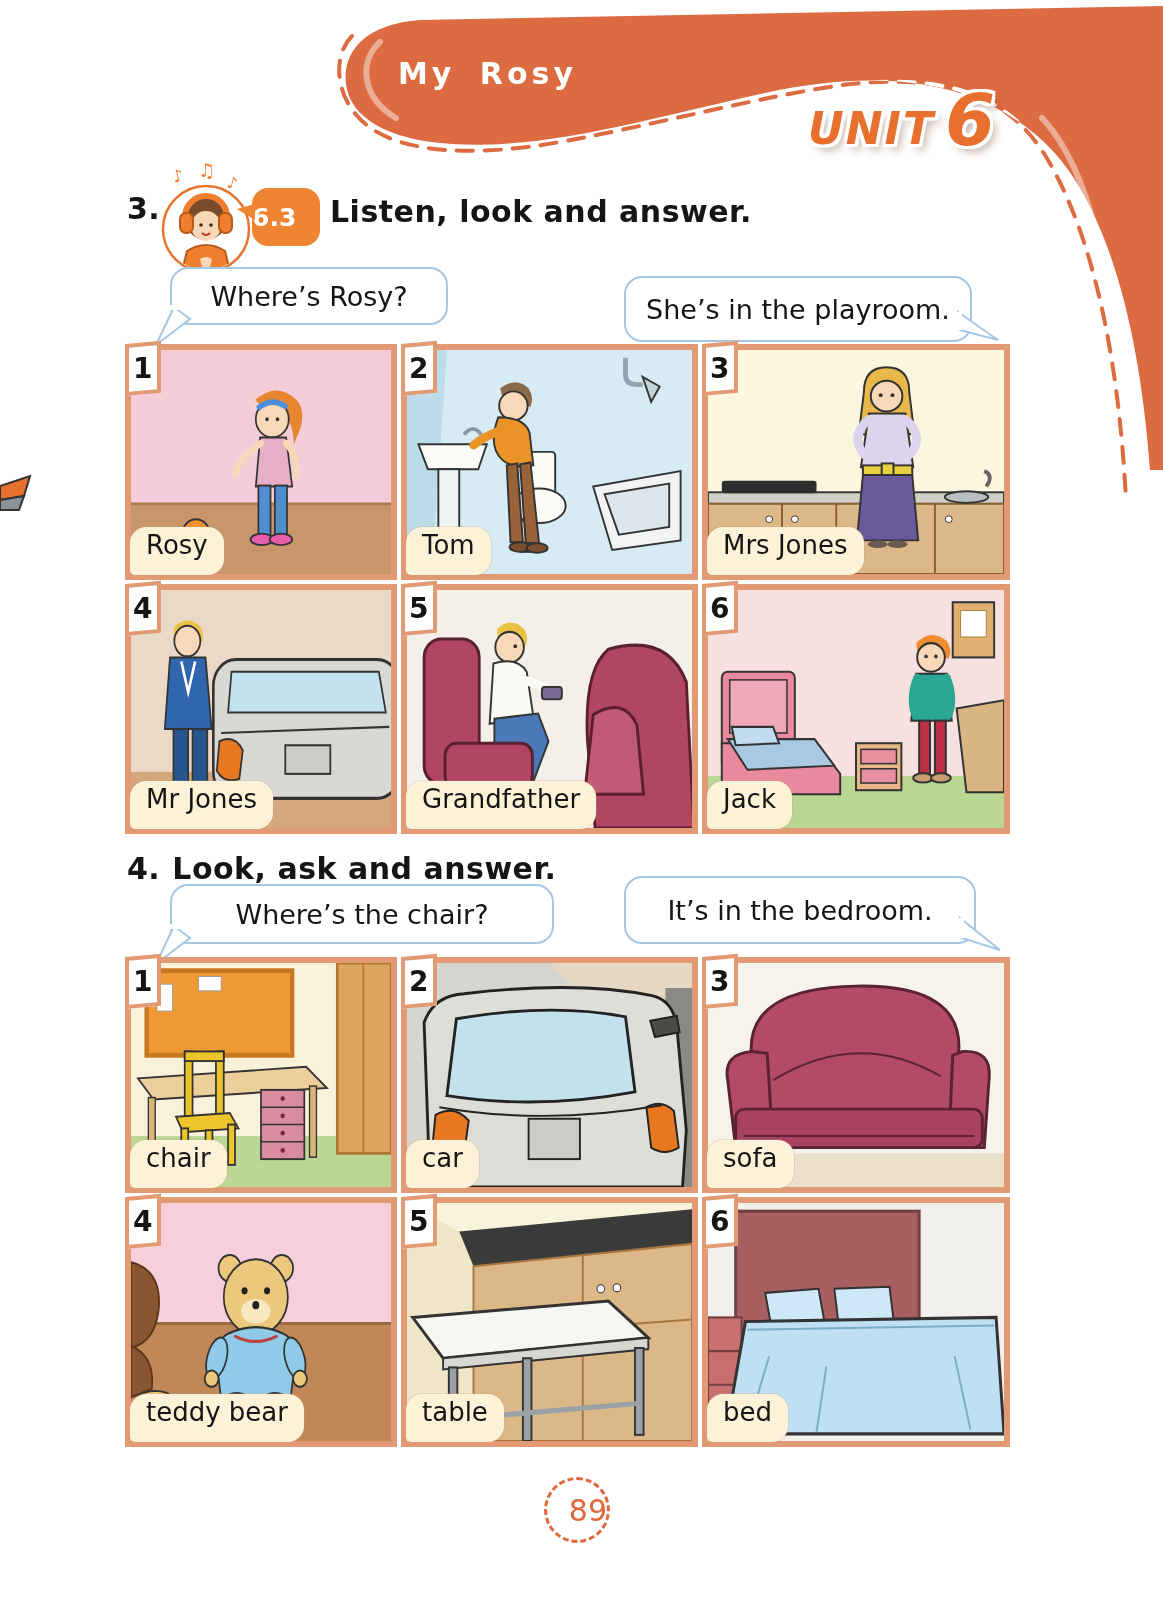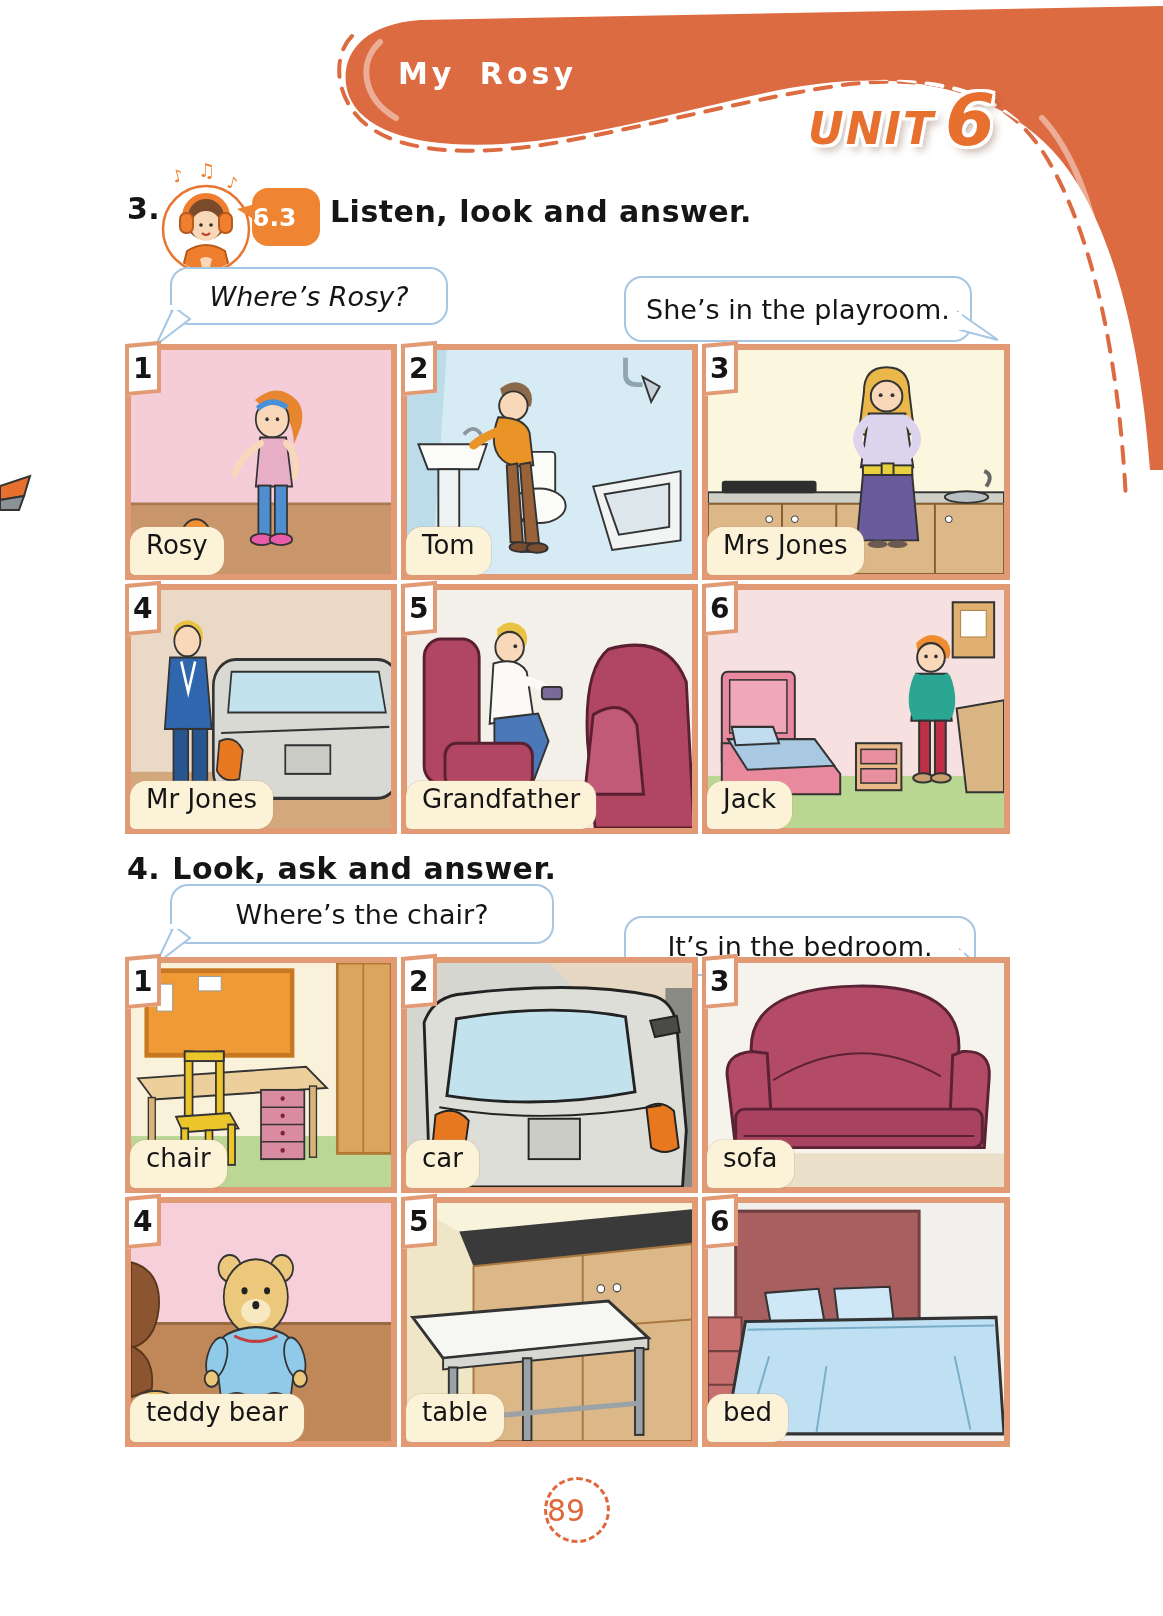--- a/index.html
+++ b/index.html
@@ -68,21 +68,21 @@
   .plabel {
     position:absolute; left:-1px; bottom:-1px; background:#fcf2d8;
     border-radius:16px 16px 16px 5px; padding:3px 16px 15px;
     font-size:26px; color:#151515; z-index:3; white-space:nowrap;
     box-shadow:0 0 0 1px rgba(200,160,120,.25);
   }
   
   .page-num {
     position:absolute; left:544px; top:1477px; width:66px; height:66px;
     border:3px dashed #e0673a; border-radius:50%;
-    display:flex; align-items:center; justify-content:flex-start;
+    display:flex; align-items:center; justify-content:flex-end;
     color:#e0673a; font-size:30px;
   }
   .edge-decor { position:absolute; left:0; top:470px; }
 </style>
 </head>
 <body>
 
 <div class="page">
 
   <svg class="swoosh" width="1163" height="530" viewBox="0 0 1163 530">
@@ -132,21 +132,21 @@
       <path d="M44 96 q6 -4 12 0 l-2 8 h-8 z" fill="#f8d8b8"></path>
     </g>
   </svg>
 
   <div class="audio-badge">
     <span>6.3</span>
   </div>
 
   <div class="ex-head ex3-instr">Listen, look and answer.</div>
 
-  <div class="bubble" style="left:170px; top:267px; width:278px; height:58px;font-style:italic;">
+  <div class="bubble" style="left:170px; top:267px; width:278px; height:58px;">
     <span>Where’s Rosy?</span>
     <svg class="tail" style="left:-18px; bottom:-26px;" width="42" height="44">
       <polygon points="20,2 2,40 36,14" fill="#fff" stroke="#a5c7e4" stroke-width="2"></polygon>
       <rect x="16" y="0" width="22" height="5" fill="#fff"></rect>
     </svg>
   </div>
   <div class="bubble" style="left:624px; top:276px; width:348px; height:66px;">
     <span>She’s in the playroom.</span>
     <svg class="tail" style="right:-30px; bottom:-10px;" width="44" height="40">
       <polygon points="2,2 42,30 4,20" fill="#fff" stroke="#a5c7e4" stroke-width="2"></polygon>
@@ -328,21 +328,21 @@
     <span>Look, ask and answer.</span>
   </div>
 
   <div class="bubble" style="left:170px; top:884px; width:384px; height:60px;">
     <span>Where’s the chair?</span>
     <svg class="tail" style="left:-18px; bottom:-26px;" width="42" height="44">
       <polygon points="20,2 2,40 36,14" fill="#fff" stroke="#a5c7e4" stroke-width="2"></polygon>
       <rect x="16" y="0" width="22" height="5" fill="#fff"></rect>
     </svg>
   </div>
-  <div class="bubble" style="left:624px; top:916px; width:352px; height:60px;">
+  <div class="bubble" style="left:624px; top:876px; width:352px; height:68px;">
     <span>It’s in the bedroom.</span>
     <svg class="tail" style="right:-28px; bottom:-16px;" width="44" height="42">
       <polygon points="2,2 42,34 4,22" fill="#fff" stroke="#a5c7e4" stroke-width="2"></polygon>
       <rect x="0" y="2" width="6" height="20" fill="#fff"></rect>
     </svg>
   </div>
 
   <div class="grid" style="top:957px;">
 
     <div class="panel">

